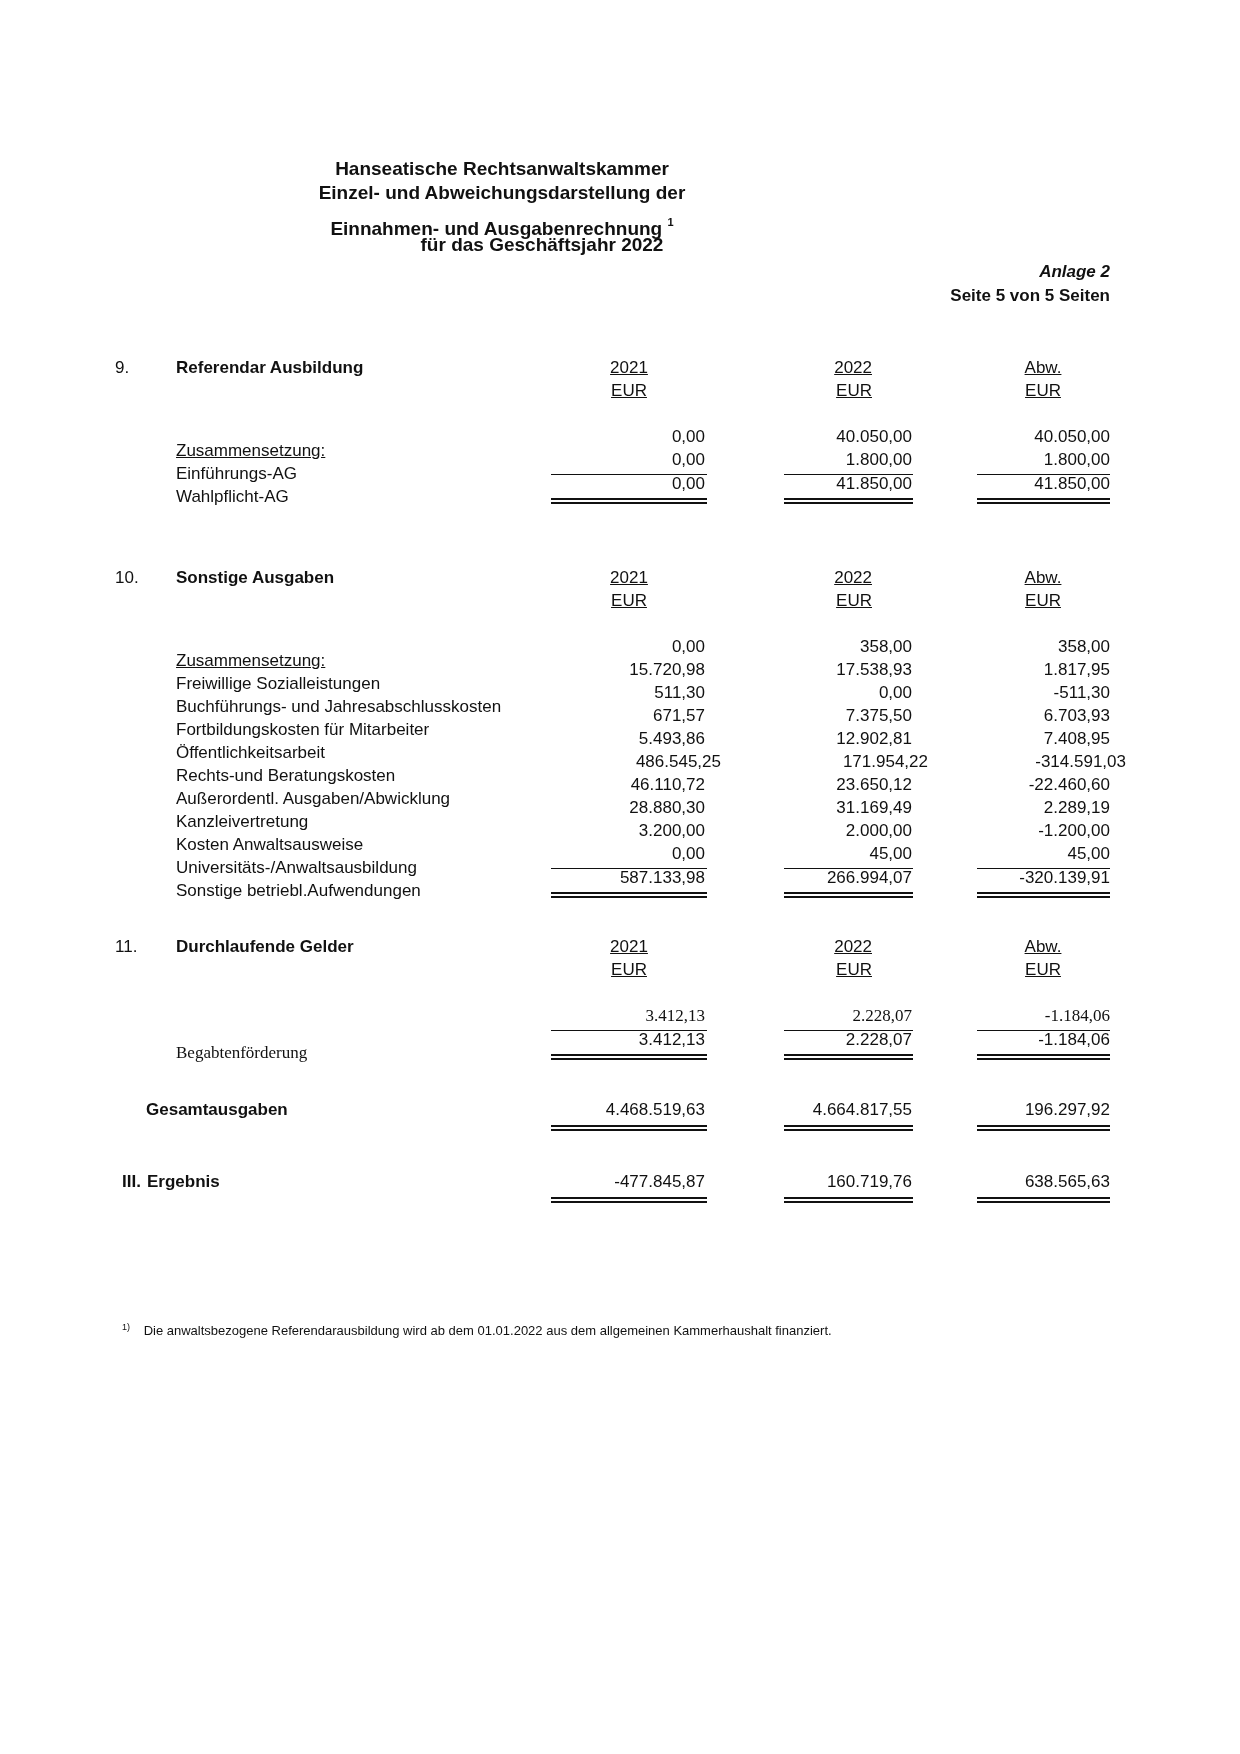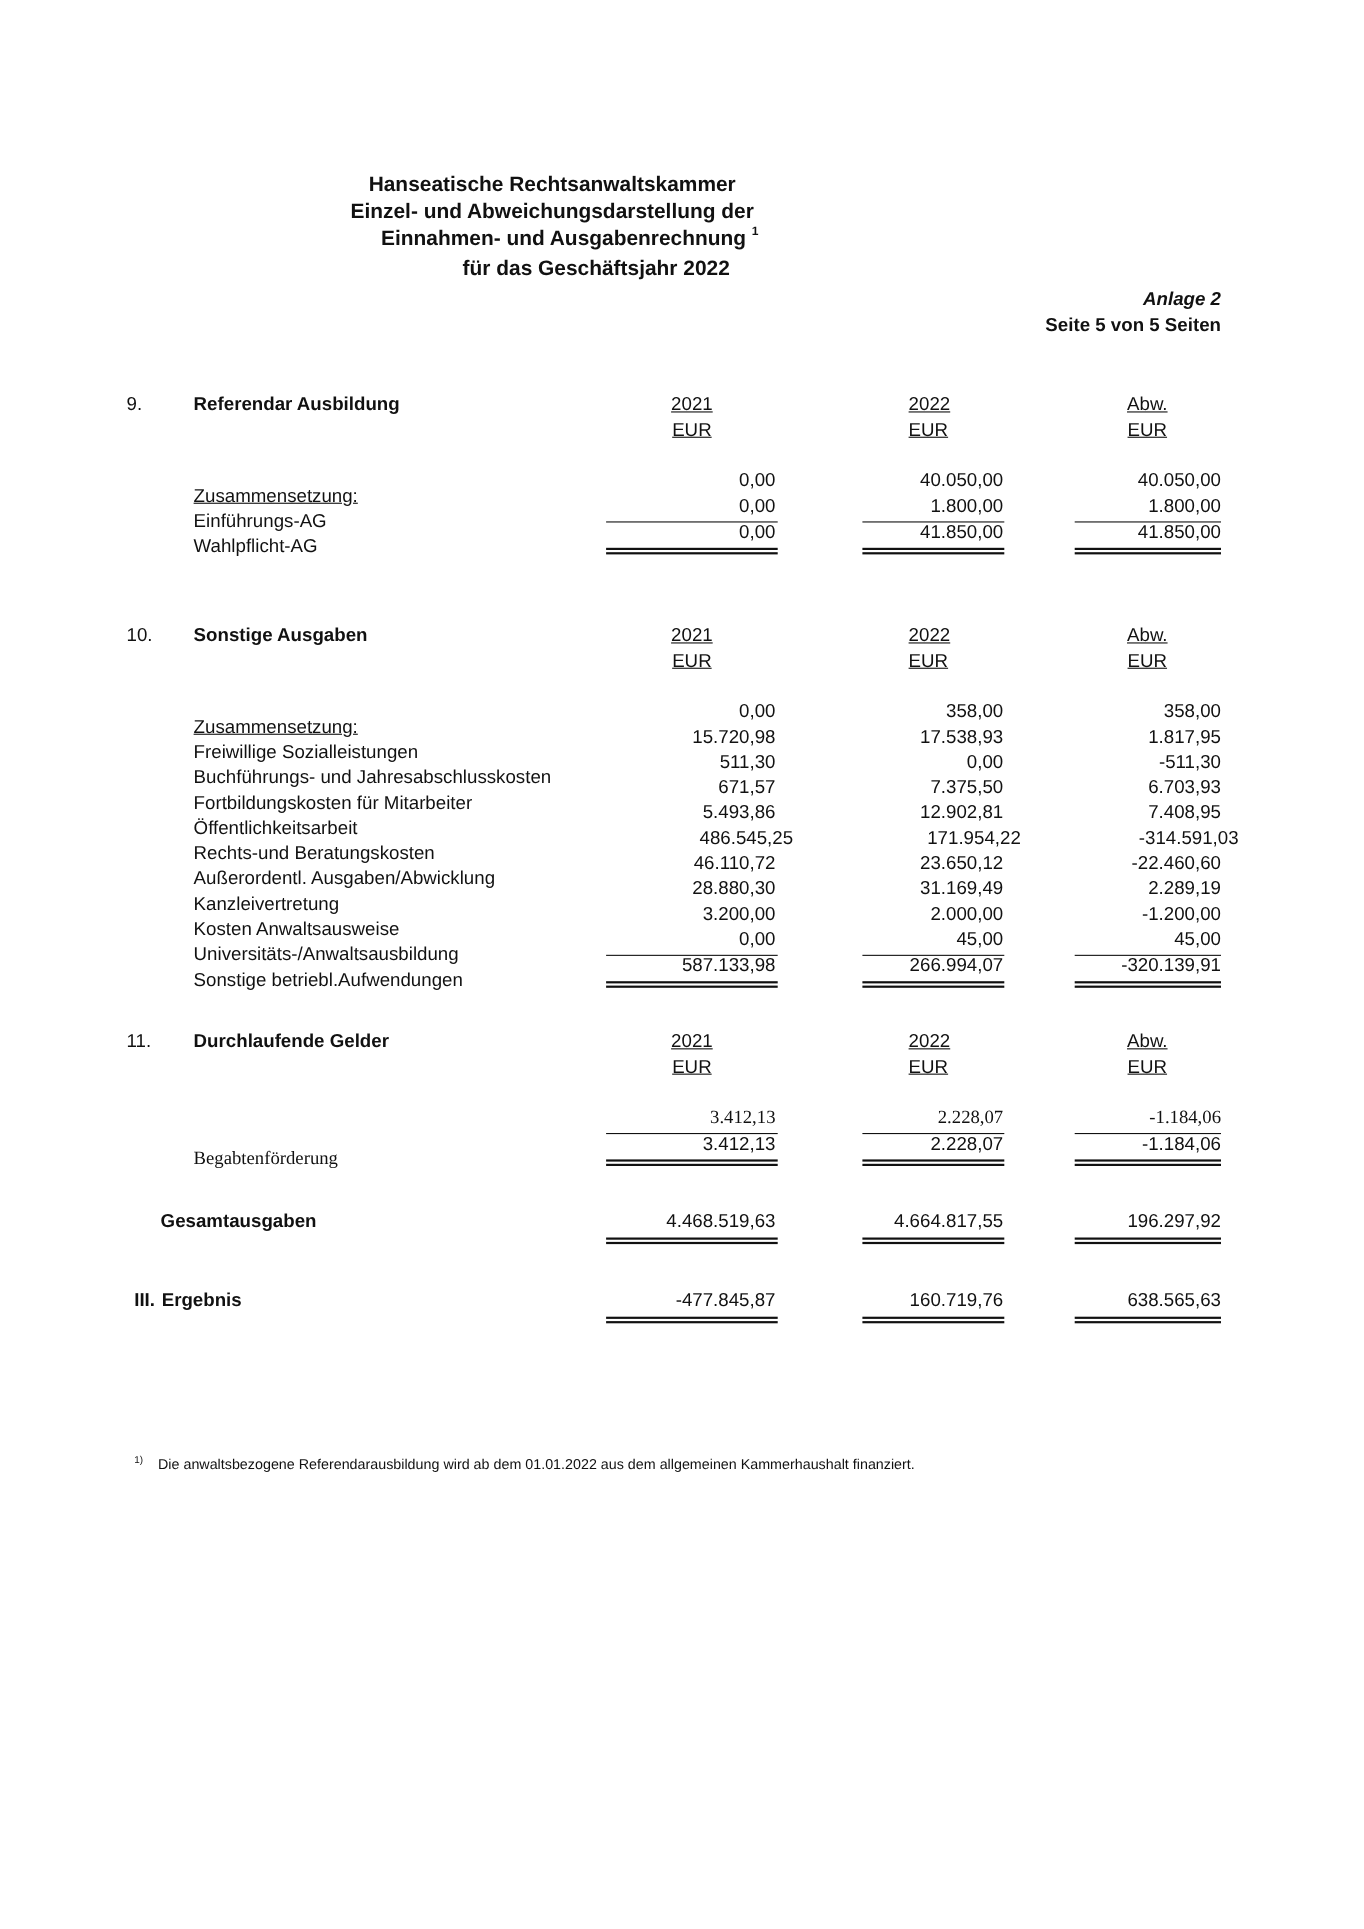--- a/index.html
+++ b/index.html
@@ -11,36 +11,36 @@
   .row { position:absolute; left:0; width:1240px; height:23px; font-size:17px; }
   .row > span { position:absolute; top:0; white-space:nowrap; }
   .num { left:115px; }
   .head { left:176px; font-weight:bold; }
   .lbl { left:176px;margin-top:37px; }
   .u { text-decoration:underline; }
   .c1 { right:535px; text-align:right; }
   .c2 { right:328px; text-align:right; }
   .c3 { right:130px; text-align:right; }
   .h1 { left:609px; width:40px; text-align:center; }
-  .h2 { left:826px; width:46px; text-align:left; }
+  .h2 { left:826px; width:46px; text-align:right; }
   .h3 { left:1020px; width:46px; text-align:center; }
   .line { position:absolute; height:0; border-top:1.5px solid #111; }
   .dline { position:absolute; height:2px; border-top:2px solid #111; border-bottom:2px solid #111; }
   .L1 { left:551px; width:156px; }
   .L2 { left:784px; width:129px; }
   .L3 { left:977px; width:133px; }
   .foot { font-size:13px; }
   .foot sup { font-size:9px; }
 </style>
 </head>
 <body>
 
 <div class="abs title" style="top:158px;">Hanseatische Rechtsanwaltskammer</div>
 <div class="abs title" style="top:182px;">Einzel- und Abweichungsdarstellung der</div>
-<div class="abs title" style="top:207px;padding-left:16px;"><span>Einnahmen- und Ausgabenrechnung</span> <sup>1</sup></div>
+<div class="abs title" style="top:218px;"><span>Einnahmen- und Ausgabenrechnung</span> <sup>1</sup></div>
 <div class="abs title" style="top:234px;padding-left:40px;">für das Geschäftsjahr 2022</div>
 <div class="abs right" style="top:262px; font-style:italic;">Anlage 2</div>
 <div class="abs right" style="top:286px;">Seite 5 von 5 Seiten</div>
 
 <div>
   <div class="row" style="top:358px;">
     <span class="num">9.</span>
     <span class="head">Referendar Ausbildung</span>
     <span class="h1 u">2021</span>
     <span class="h2 u">2022</span>

